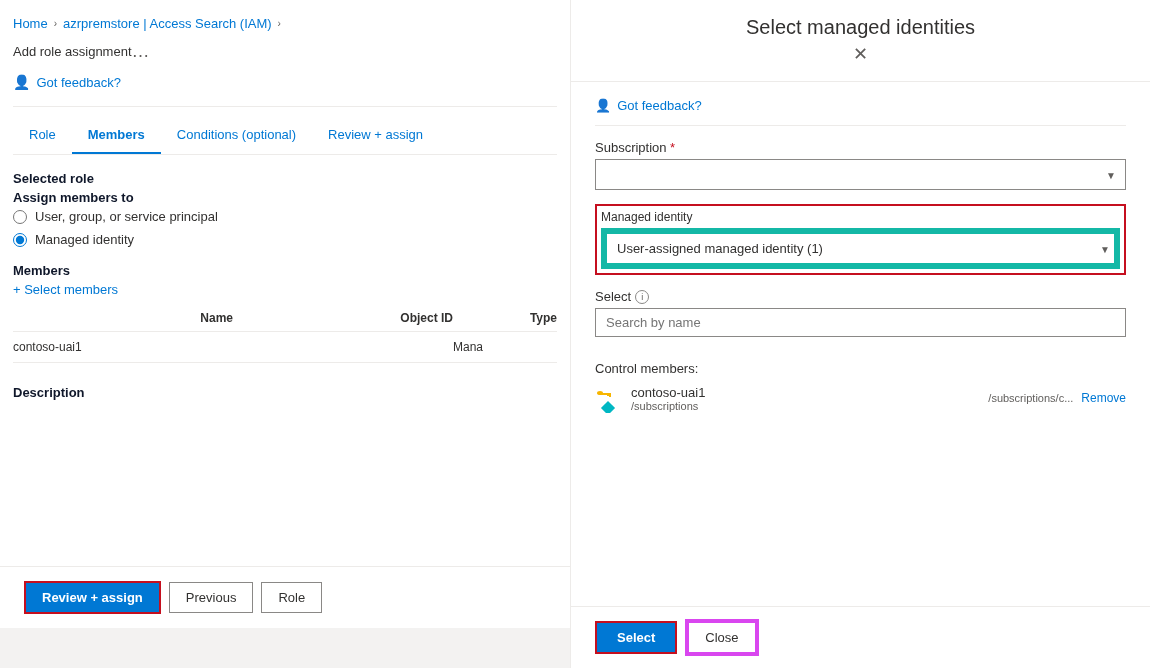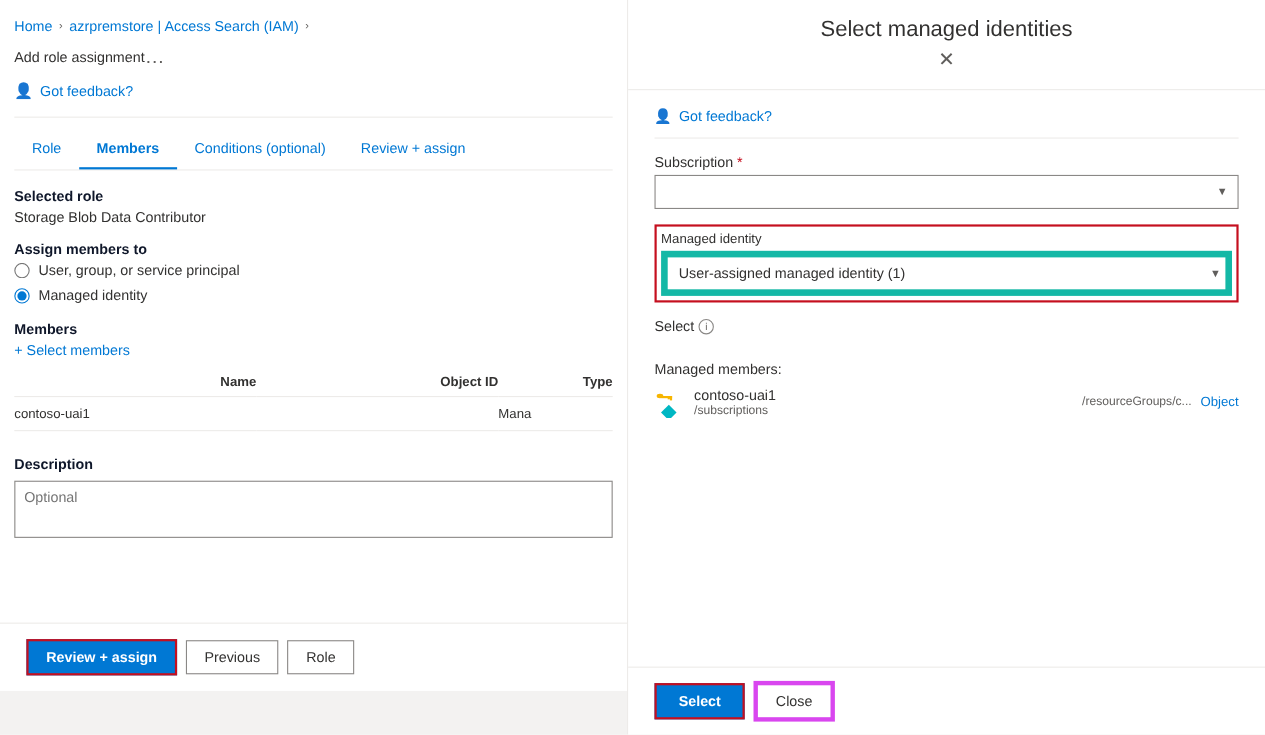--- a/index.html
+++ b/index.html
@@ -310,21 +310,20 @@
   <hr class="divider">
 
   <div class="tabs">
     <a class="tab link-style">Role</a>
     <a class="tab active">Members</a>
     <a class="tab link-style">Conditions (optional)</a>
     <a class="tab link-style">Review + assign</a>
   </div>
 
   <div class="section-label">Selected role</div>
-  <div class="section-value">Storage Blob Data Contributor</div>
 
   <div class="section-label">Assign members to</div>
   <div class="radio-group">
     <label class="radio-item">
       <input class="radio-input" type="radio" name="access" style="">
       <span>User, group, or service principal</span>
     </label>
     <label class="radio-item">
       <input class="radio-input" type="radio" name="access" checked="" style="">
       <span>Managed identity</span>
@@ -348,21 +347,20 @@
           <td>contoso-uai1</td>
           <td></td>
           <td>Mana</td>
         </tr>
       </tbody>
     </table>
   </div>
 
   <div class="desc-section">
     <div class="section-label">Description</div>
-    <textarea class="desc-textarea" placeholder="Optional" style=""></textarea>
   </div>
 
   <div class="left-footer">
     <button class="btn-primary-outline">Review + assign</button>
     <button class="btn-secondary">Previous</button>
     <button class="btn-secondary">Role</button>
   </div>
 </div>
 
 <div class="right-panel">
@@ -400,24 +398,25 @@
         <select class="dropdown-select"><option>User-assigned managed identity (1)</option><option>System-assigned managed identity</option></select>
         <span class="dropdown-arrow">▼</span>
       </div>
     </div>
 
     
     <div class="select-field-label">
       <span>Select</span>
       <span class="info-icon">i</span>
     </div>
+    <input class="search-input" type="text" placeholder="Search by name" style="">
 
     
     <div class="selected-members-section">
-      <div class="selected-members-label">Managed members:</div>
+      <div class="selected-members-label">Control members:</div>
       <div class="member-row">
         <div class="member-info">
           <div class="member-icon">
 
             <svg width="28" height="30" viewBox="0 0 28 30">
 
               <g transform="translate(0, 0)">
                 <rect x="2" y="8" width="6" height="4" rx="3" fill="#f7b500"></rect>
                 <rect x="6" y="10" width="10" height="2" fill="#f7b500"></rect>
                 <rect x="14" y="10" width="2" height="4" fill="#f7b500"></rect>
@@ -427,22 +426,22 @@
               <g transform="translate(4, 16)">
                 <rect x="4" y="4" width="10" height="10" transform="rotate(45 9 9)" fill="#00b7c3"></rect>
               </g>
             </svg>
           </div>
           <div class="member-details">
             <span class="member-name">contoso-uai1</span>
             <span class="member-path">/subscriptions</span>
           </div>
         </div>
-        <span class="member-resource">/resourceGroups/c...</span>
-        <a class="remove-link">Object</a>
+        <span class="member-resource">/subscriptions/c...</span>
+        <a class="remove-link">Remove</a>
       </div>
     </div>
   </div>
 
   <div class="modal-footer">
     <button class="btn-select">Select</button>
     <button class="btn-close">Close</button>
   </div>
 </div>
 

